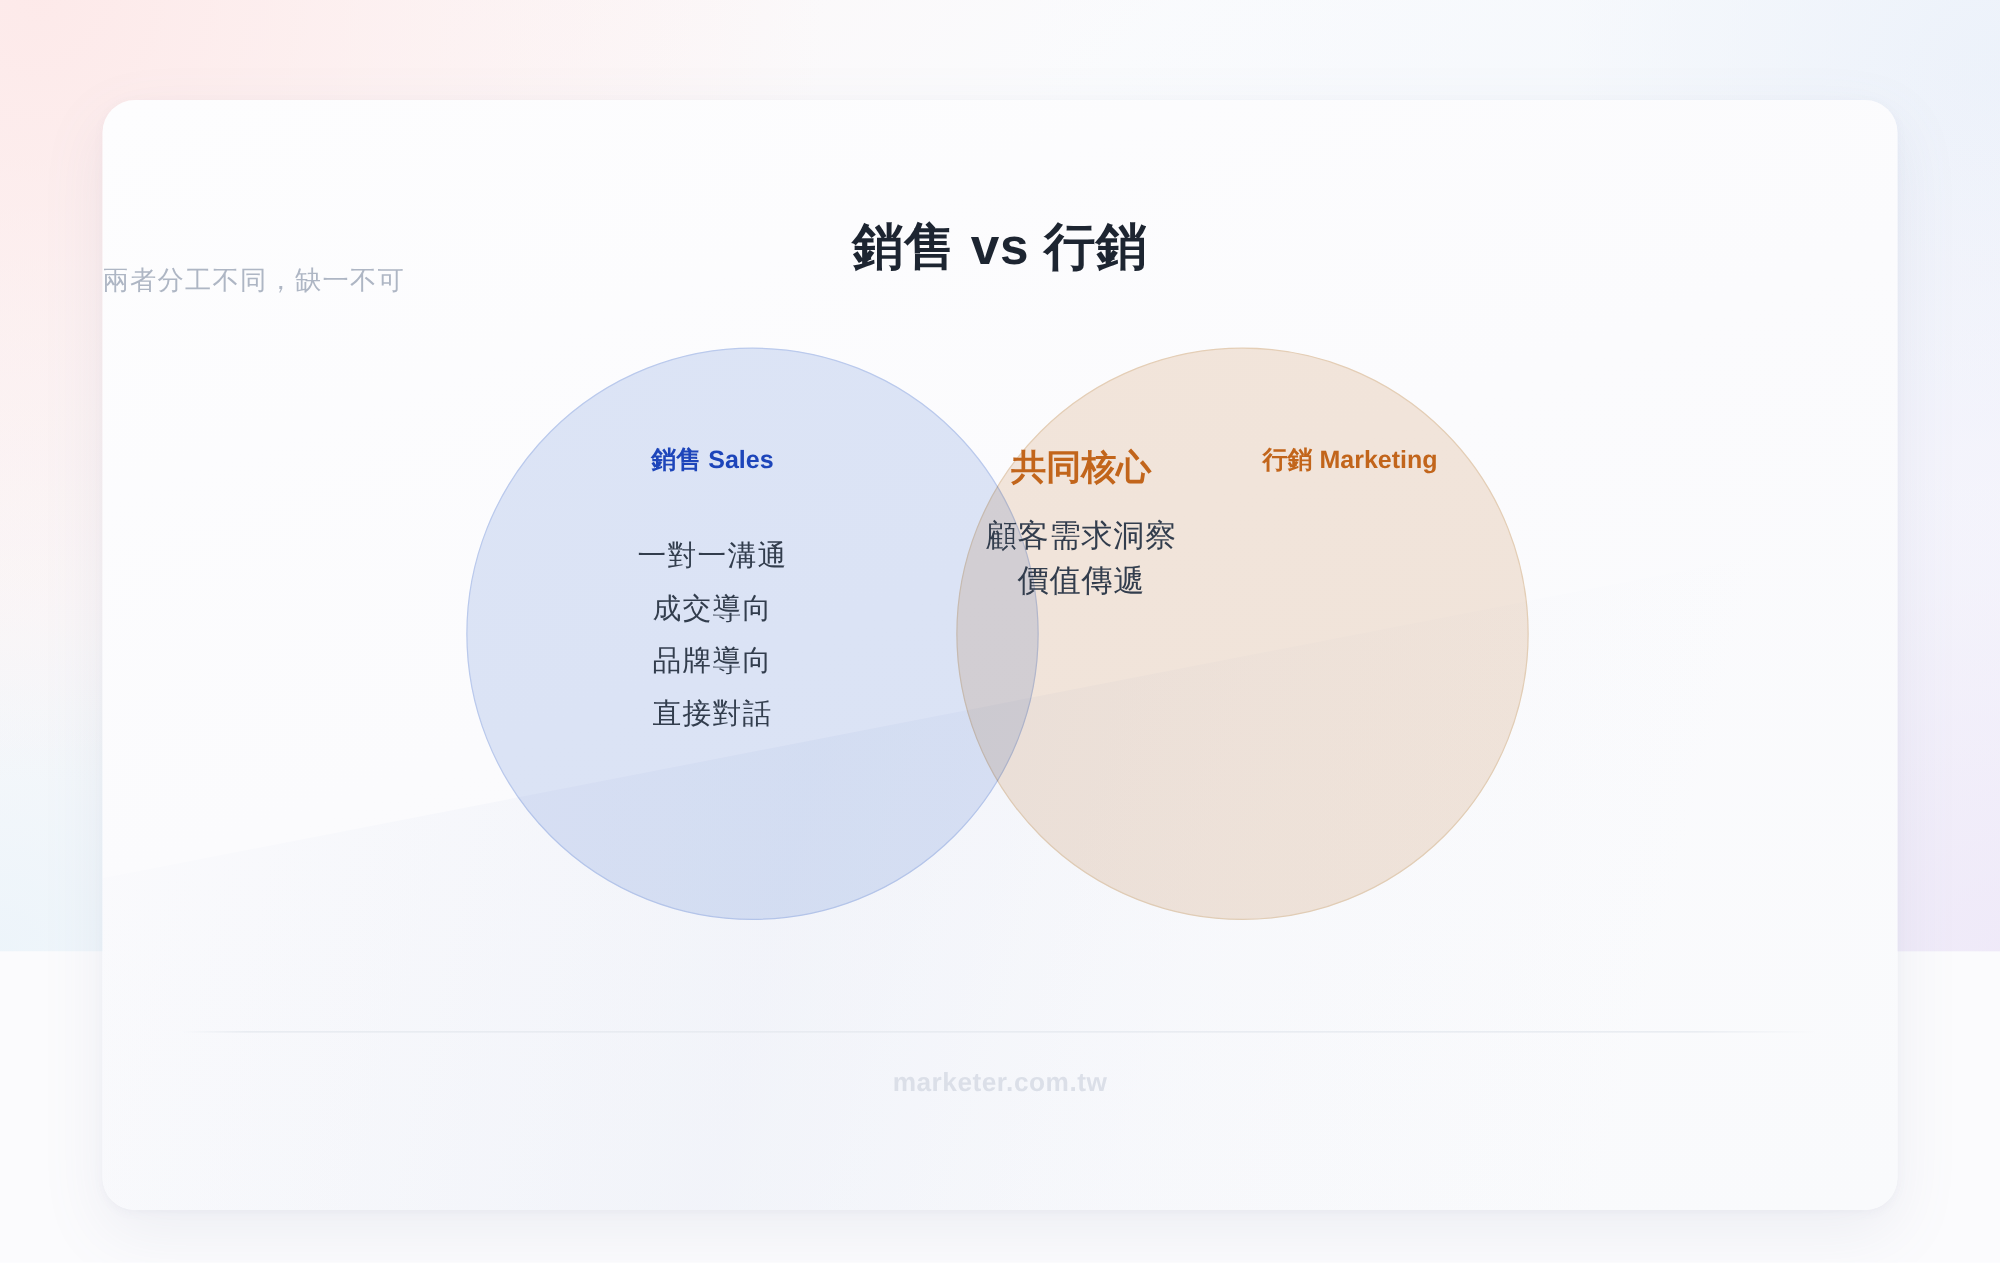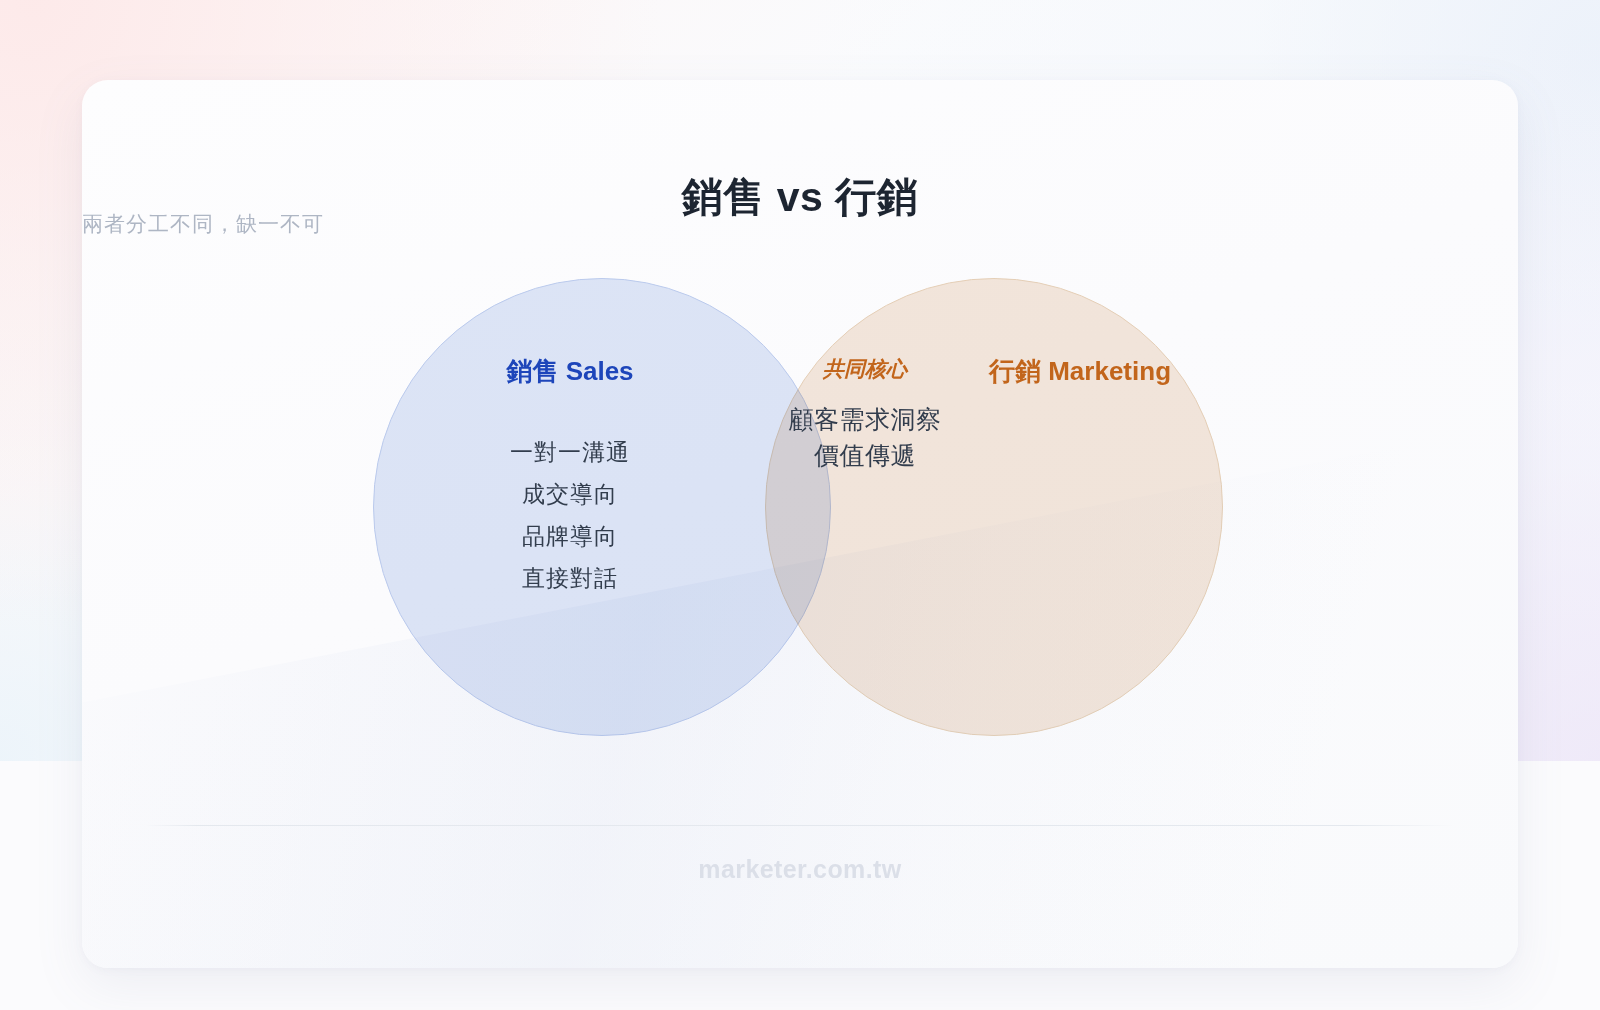--- a/index.html
+++ b/index.html
@@ -107,21 +107,21 @@
     background: #f5e8dc;
     border: 1px solid #e8d2b8;
   }
 
   
   .col {
     position: absolute;
     text-align: center;
   }
   .col-heading {
-    font-size: 26px;
+    font-size: 20px;
     font-weight: bold;
     white-space: nowrap;
   }
   .col-items {
     margin-top: 42px;
   }
   .col-item {
     font-size: 23px;
     line-height: 42px;
     color: #323d4d;
@@ -142,23 +142,22 @@
     width: 320px;
   }
   #col-marketing .col-heading { color: #c2651b; }
 
   #col-core {
     left: 618px;
     top: 275px;
     width: 330px;
   }
   #col-core .col-heading {
-    font-size: 21px;
+    font-size: 28px;
     color: #c2651b;
-    font-style: italic;
   }
   #col-core .col-items { margin-top: 18px; }
   #col-core .col-item {
     font-size: 25px;
     line-height: 36px;
     letter-spacing: 0.5px;
   }
 
   
   .divider {
@@ -168,21 +167,21 @@
     width: 1310px;
     height: 1px;
     background: linear-gradient(to right, rgba(226, 230, 237, 0) 0%, #e4e8ee 4%, #e4e8ee 92%, rgba(226, 230, 237, 0) 100%);
   }
   .footer {
     position: absolute;
     left: 0;
     right: 0;
     top: 775px;
     text-align: center;
-    font-size: 25px;
+    font-size: 21px;
     font-weight: bold;
     letter-spacing: 0.4px;
     color: #dbdfe8;
   }
 </style>
 </head>
 <body>
 
 <div id="stage">
 

